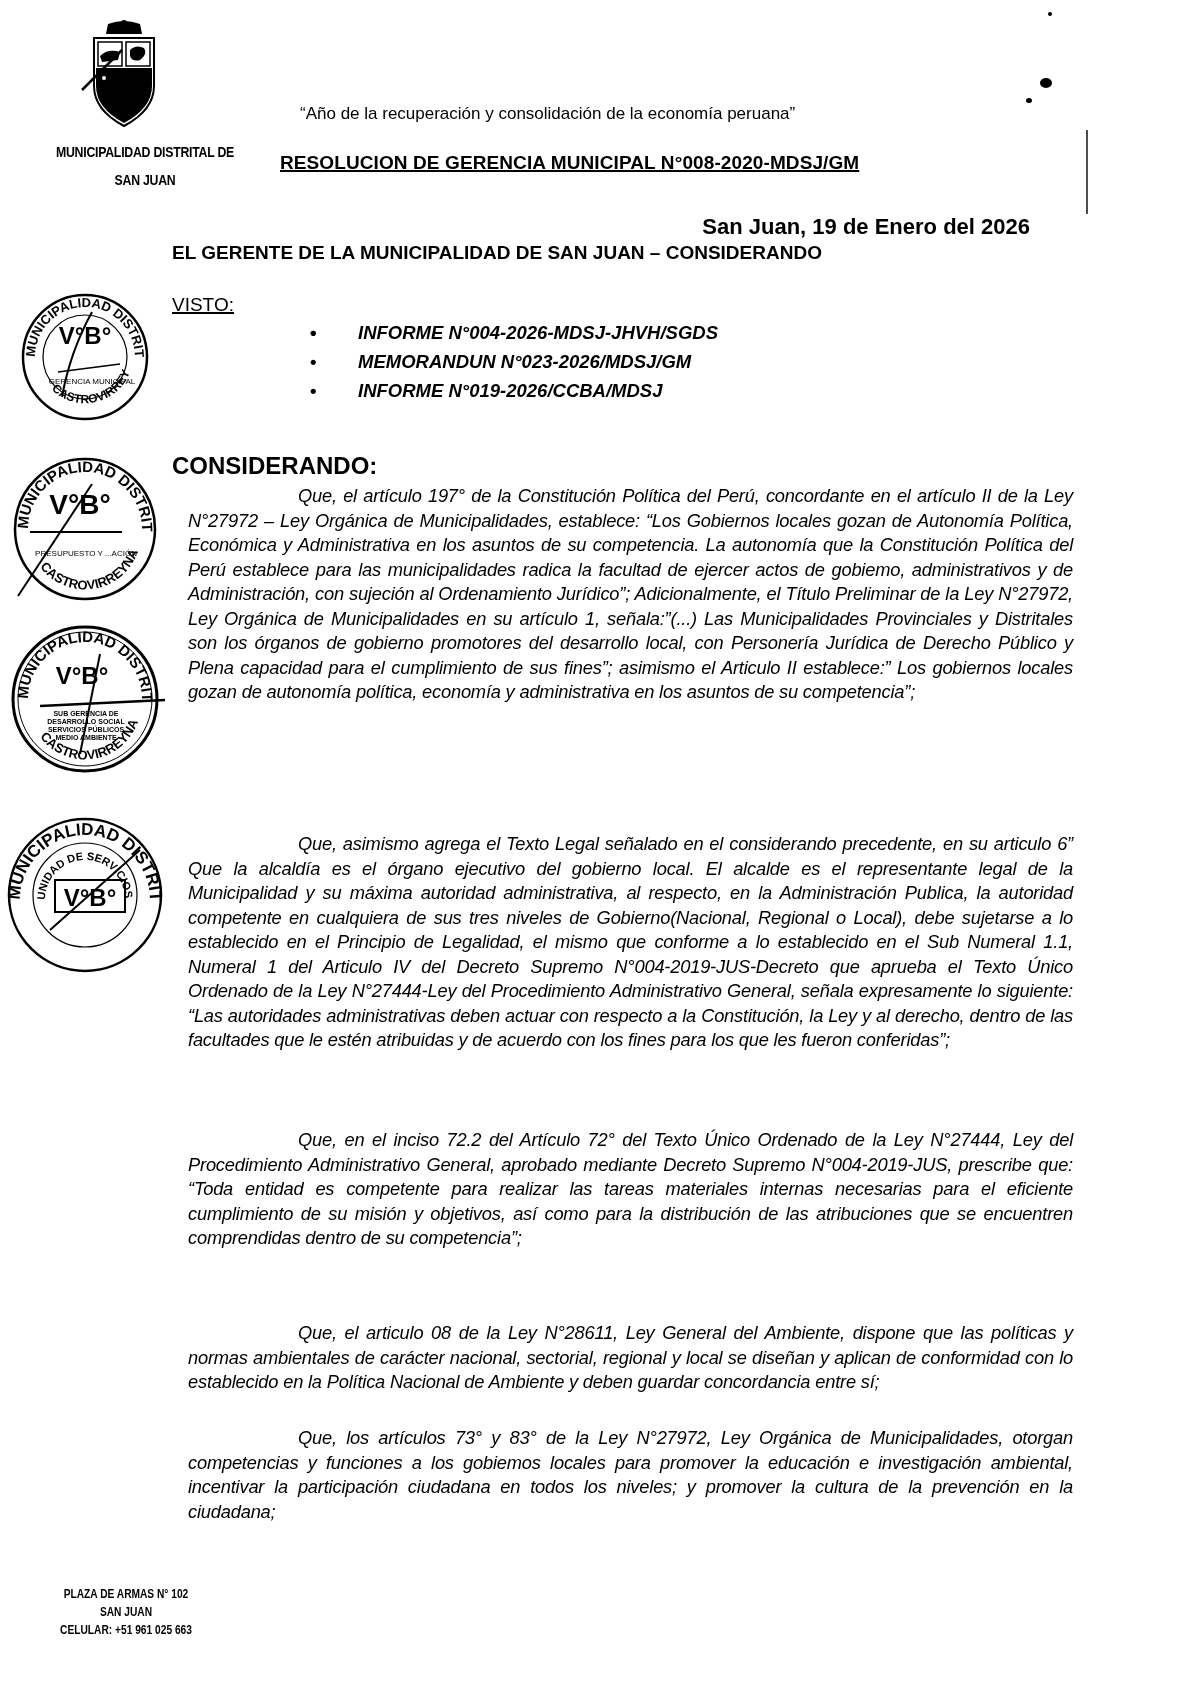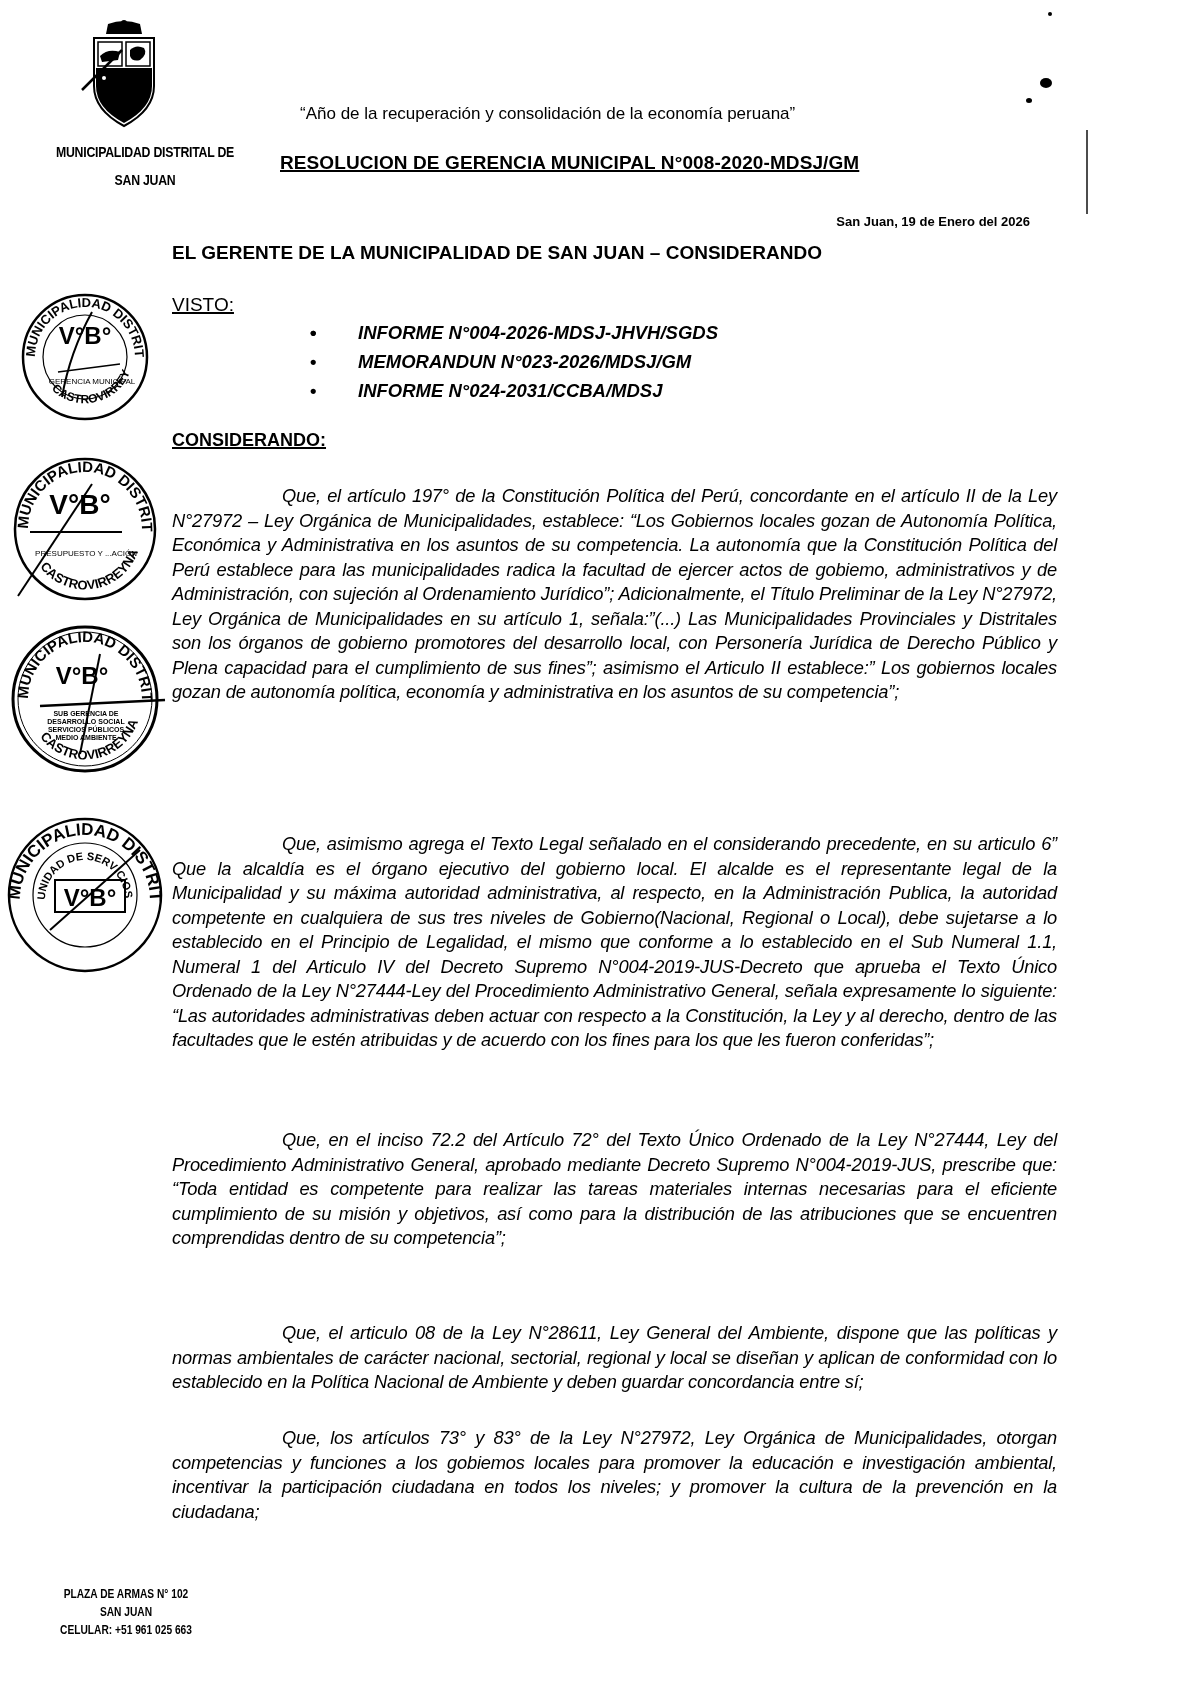--- a/index.html
+++ b/index.html
@@ -4,32 +4,32 @@
 <style>
   html, body { margin: 0; padding: 0; background: #ffffff; }
   body { width: 1190px; height: 1682px; position: relative; overflow: hidden; color: #000; font-family: "Liberation Sans", sans-serif; }
   .abs { position: absolute; }
 
   
   .crest { left: 78px; top: 20px; width: 92px; height: 110px; }
   .muni-name { left: 30px; top: 138px; width: 230px; text-align: center; font-family: "Liberation Sans", sans-serif; font-weight: bold; font-size: 15px; letter-spacing: -0.3px; line-height: 28px; transform: scaleX(0.82); transform-origin: center top; }
   .year-motto { left: 300px; top: 104px; font-size: 17px; }
   .res-title { left: 280px; top: 152px; font-size: 19px; font-weight: bold; text-decoration: underline; text-decoration-thickness: 2px; letter-spacing: 0.1px; }
-  .date-line { right: 160px; top: 214px; font-size: 13px; font-weight: bold; }
+  .date-line { right: 160px; top: 214px; font-size: 22px; font-weight: bold; }
   .gerente { left: 172px; top: 242px; font-size: 19px; font-weight: bold; }
 
   
   .visto-label { left: 172px; top: 294px; font-size: 19px; font-weight: normal; text-decoration: underline; text-decoration-thickness: 2px; }
   .visto-list { left: 310px; top: 318px; margin: 0; padding: 0; list-style: none; }
   .visto-list li { font-size: 18.5px; font-weight: bold; font-style: italic; line-height: 29px; position: relative; padding-left: 48px; }
   .visto-list li .bullet { position: absolute; left: 0; top: 0; font-style: normal; }
-  .consid-label { left: 172px; top: 430px; font-size: 18px; font-weight: bold; text-decoration: underline; text-decoration-thickness: 2px; }
+  .consid-label { left: 172px; top: 452px; font-size: 24px; font-weight: bold; text-decoration-thickness: 2px; }
 
   
-  .body-col { left: 172px; width: 885px; }
+  .body-col { left: 188px; width: 885px; }
   .para { font-style: italic; font-size: 18.3px; line-height: 24.5px; text-align: justify; text-indent: 110px; margin: 0; letter-spacing: -0.2px; }
   .p1 { top: 484px; }
   .p2 { top: 816px; margin-top: 16px; }
   .p3 { top: 1128px; }
   .p4 { top: 1303px; margin-top: 18px; }
   .p5 { top: 1426px; }
 
   
   .stamp { left: 0; width: 170px; }
   .s1 { top: 272px; height: 170px; }
@@ -68,21 +68,21 @@
 <div class="abs year-motto">“Año de la recuperación y consolidación de la economía peruana”</div>
 <div class="abs res-title">RESOLUCION DE GERENCIA MUNICIPAL N°008-2020-MDSJ/GM</div>
 <div class="abs date-line">San Juan, 19 de Enero del 2026</div>
 <div class="abs gerente">EL GERENTE DE LA MUNICIPALIDAD DE SAN JUAN – CONSIDERANDO</div>
 
 <div class="abs visto-label">VISTO:</div>
 <ul class="abs visto-list">
   <li><span class="bullet">•</span></li>
   <li><span class="bullet">•</span><span>INFORME N°004-2026-MDSJ-JHVH/SGDS</span></li>
   <li><span class="bullet">•</span><span>MEMORANDUN N°023-2026/MDSJ/GM</span></li>
-  <li><span class="bullet">•</span><span>INFORME N°024-2031/CCBA/MDSJ</span></li>
+  <li><span class="bullet">•</span><span>INFORME N°019-2026/CCBA/MDSJ</span></li>
 </ul>
 
 <div class="abs consid-label">CONSIDERANDO:</div>
 
 <p class="abs body-col para p1">Que, el artículo 197° de la Constitución Política del Perú, concordante en el artículo II de la Ley N°27972 – Ley Orgánica de Municipalidades, establece: “Los Gobiernos locales gozan de Autonomía Política, Económica y Administrativa en los asuntos de su competencia. La autonomía que la Constitución Política del Perú establece para las municipalidades radica la facultad de ejercer actos de gobiemo, administrativos y de Administración, con sujeción al Ordenamiento Jurídico”; Adicionalmente, el Título Preliminar de la Ley N°27972, Ley Orgánica de Municipalidades en su artículo 1, señala:”(...) Las Municipalidades Provinciales y Distritales son los órganos de gobierno promotores del desarrollo local, con Personería Jurídica de Derecho Público y Plena capacidad para el cumplimiento de sus fines”; asimismo el Articulo II establece:” Los gobiernos locales gozan de autonomía política, economía y administrativa en los asuntos de su competencia”;</p>
 <p class="abs body-col para p2">Que, asimismo agrega el Texto Legal señalado en el considerando precedente, en su articulo 6” Que la alcaldía es el órgano ejecutivo del gobierno local. El alcalde es el representante legal de la Municipalidad y su máxima autoridad administrativa, al respecto, en la Administración Publica, la autoridad competente en cualquiera de sus tres niveles de Gobierno(Nacional, Regional o Local), debe sujetarse a lo establecido en el Principio de Legalidad, el mismo que conforme a lo establecido en el Sub Numeral 1.1, Numeral 1 del Articulo IV del Decreto Supremo N°004-2019-JUS-Decreto que aprueba el Texto Único Ordenado de la Ley N°27444-Ley del Procedimiento Administrativo General, señala expresamente lo siguiente: “Las autoridades administrativas deben actuar con respecto a la Constitución, la Ley y al derecho, dentro de las facultades que le estén atribuidas y de acuerdo con los fines para los que les fueron conferidas”;</p>
 <p class="abs body-col para p3">Que, en el inciso 72.2 del Artículo 72° del Texto Único Ordenado de la Ley N°27444, Ley del Procedimiento Administrativo General, aprobado mediante Decreto Supremo N°004-2019-JUS, prescribe que: “Toda entidad es competente para realizar las tareas materiales internas necesarias para el eficiente cumplimiento de su misión y objetivos, así como para la distribución de las atribuciones que se encuentren comprendidas dentro de su competencia”;</p>
 <p class="abs body-col para p4">Que, el articulo 08 de la Ley N°28611, Ley General del Ambiente, dispone que las políticas y normas ambientales de carácter nacional, sectorial, regional y local se diseñan y aplican de conformidad con lo establecido en la Política Nacional de Ambiente y deben guardar concordancia entre sí;</p>
 <p class="abs body-col para p5">Que, los artículos 73° y 83° de la Ley N°27972, Ley Orgánica de Municipalidades, otorgan competencias y funciones a los gobiemos locales para promover la educación e investigación ambiental, incentivar la participación ciudadana en todos los niveles; y promover la cultura de la prevención en la ciudadana;</p>
 

